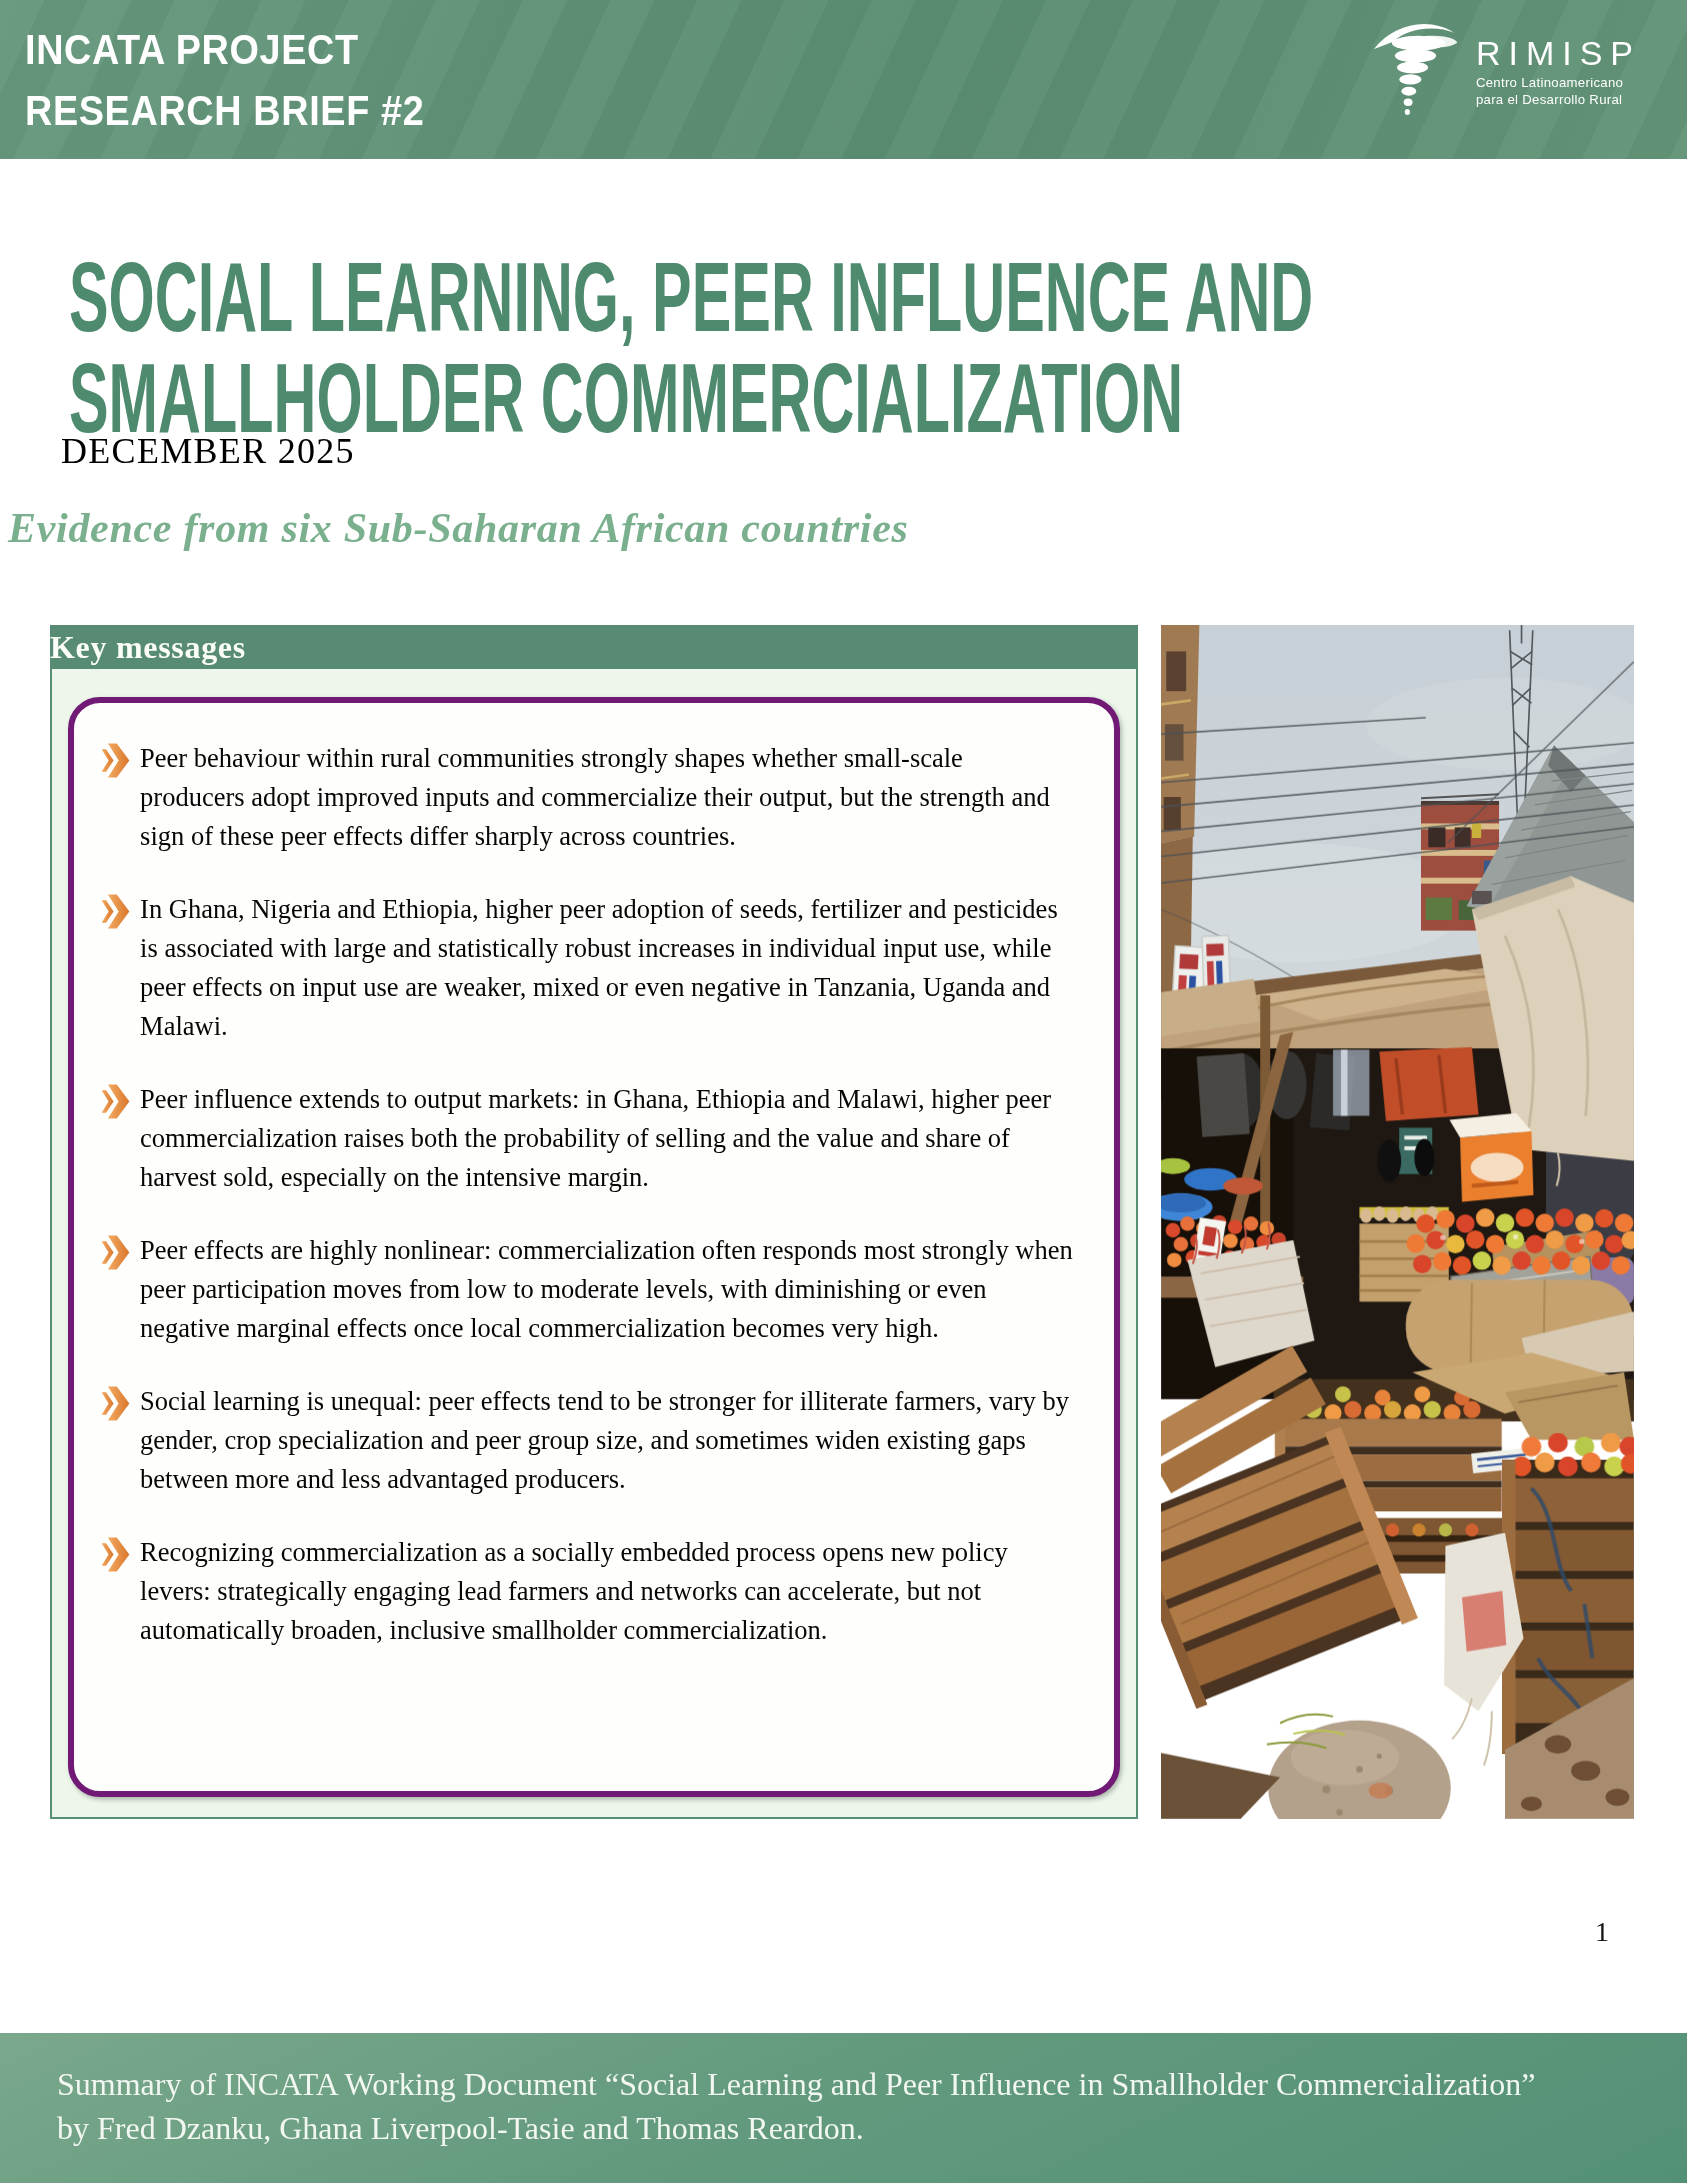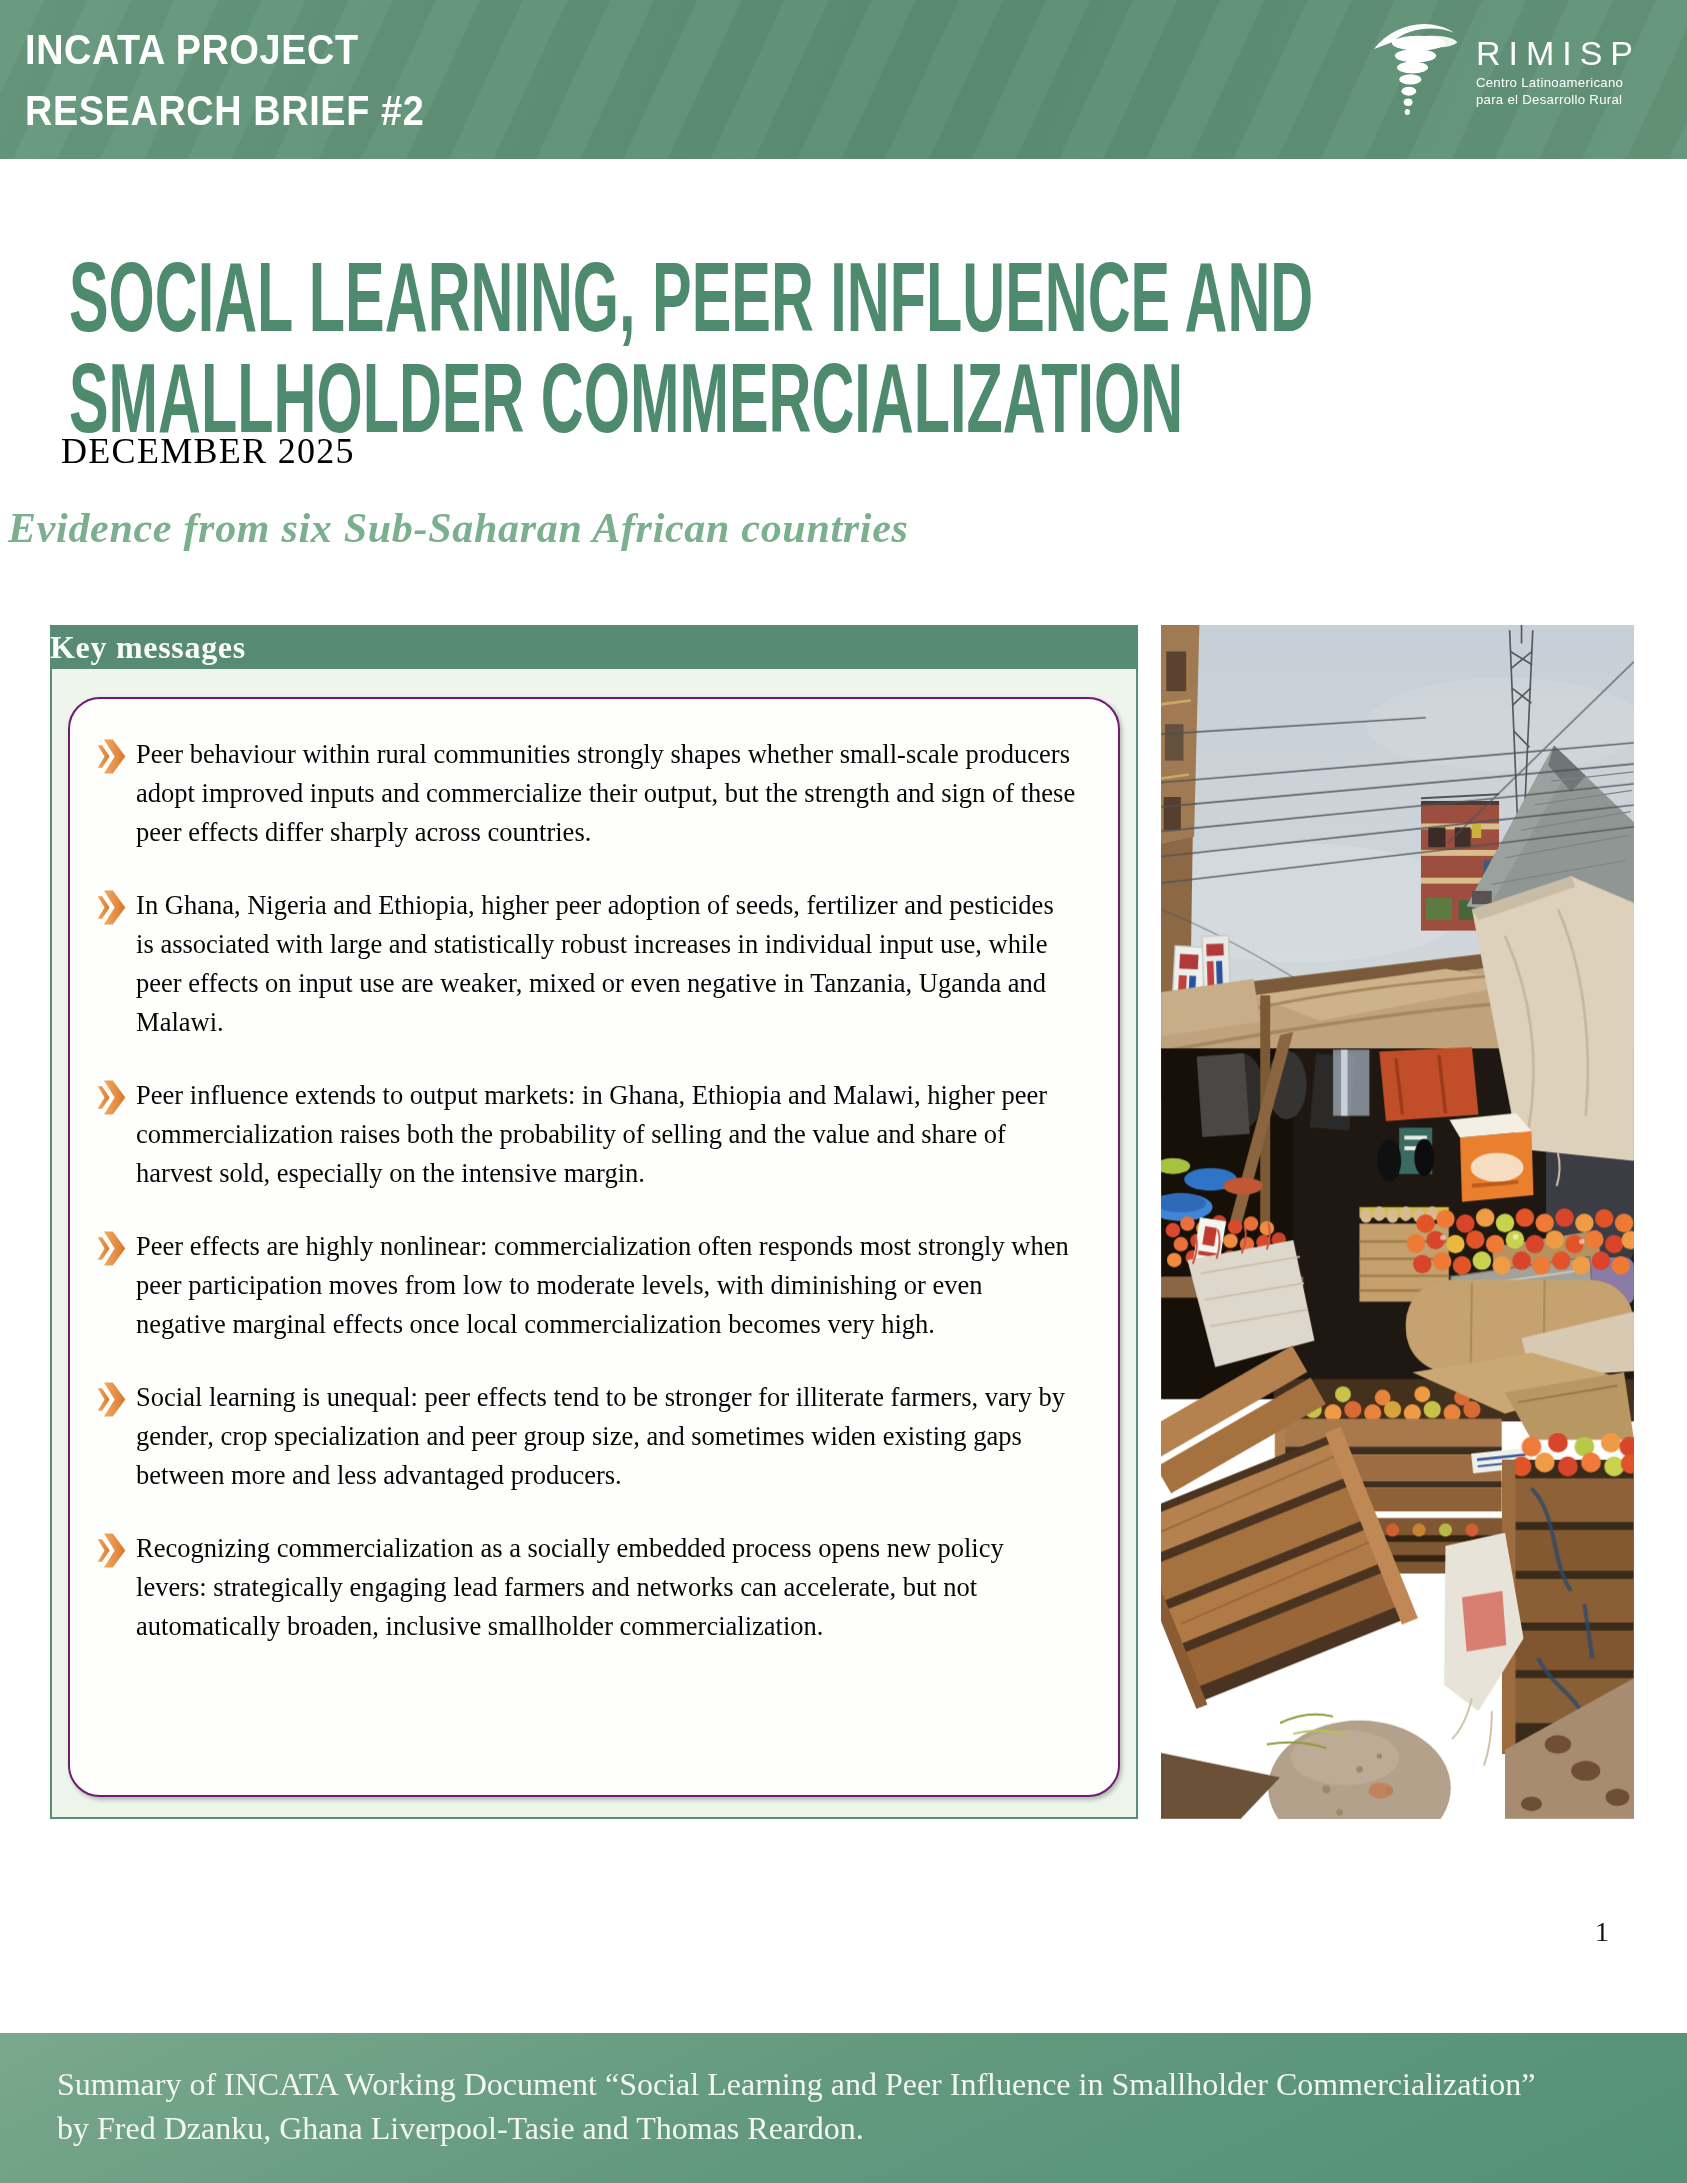--- a/index.html
+++ b/index.html
@@ -30,21 +30,21 @@
 
   .subtitle{position:absolute;left:8px;top:504px;width:1687px;text-align:left;
          font-style:italic;font-weight:700;font-size:42px;color:#7bb08e;letter-spacing:0.7px;}
 
   
   .keybox{position:absolute;left:50px;top:625px;width:1088px;height:1194px;}
   .keybox-bar{height:44px;background:#588b73;color:#fbfdf8;text-align:left;
          font-weight:700;font-size:32px;line-height:44px;letter-spacing:0.7px;}
   .keybox-panel{position:absolute;left:0;right:0;top:44px;bottom:0;background:#eef6ec;
          border:2px solid #559075;border-top:none;box-sizing:border-box;padding:28px 16px 20px 16px;}
-  .keybox-inner{width:100%;height:100%;background:#fefffc;border:2px solid #701a75;border-radius:32px;
+  .keybox-inner{width:100%;height:100%;background:#fefffc;border:6px solid #701a75;border-radius:32px;
          box-shadow:2px 2.6px 4px rgba(60,80,60,.35);box-sizing:border-box;padding:36px 41px 0 26.5px;overflow:hidden;}
   .bullet{display:flex;gap:10.6px;margin-bottom:34px;}
   .bullet .arrow-icon{flex:0 0 auto;width:29px;height:37px;margin-top:2.6px;}
   .bullet p{margin:0;font-size:26.5px;line-height:39px;color:#060606;}
 
   
   .photo{position:absolute;left:1161px;top:625px;width:473px;height:1194px;margin:0;}
   .photo svg{display:block;width:100%;height:100%;}
 
   

